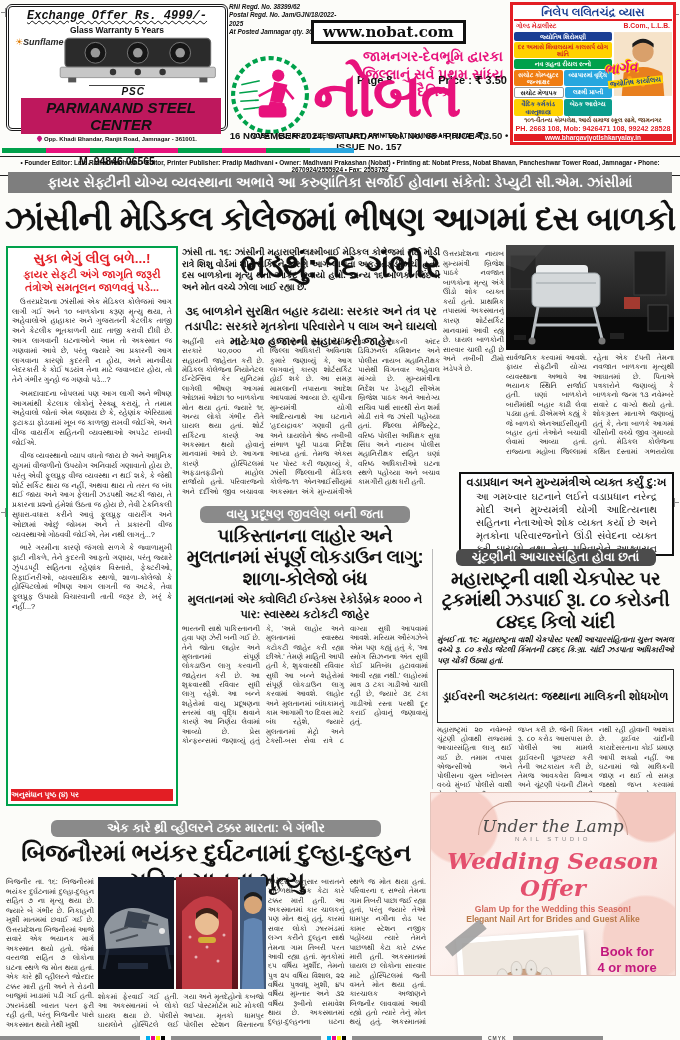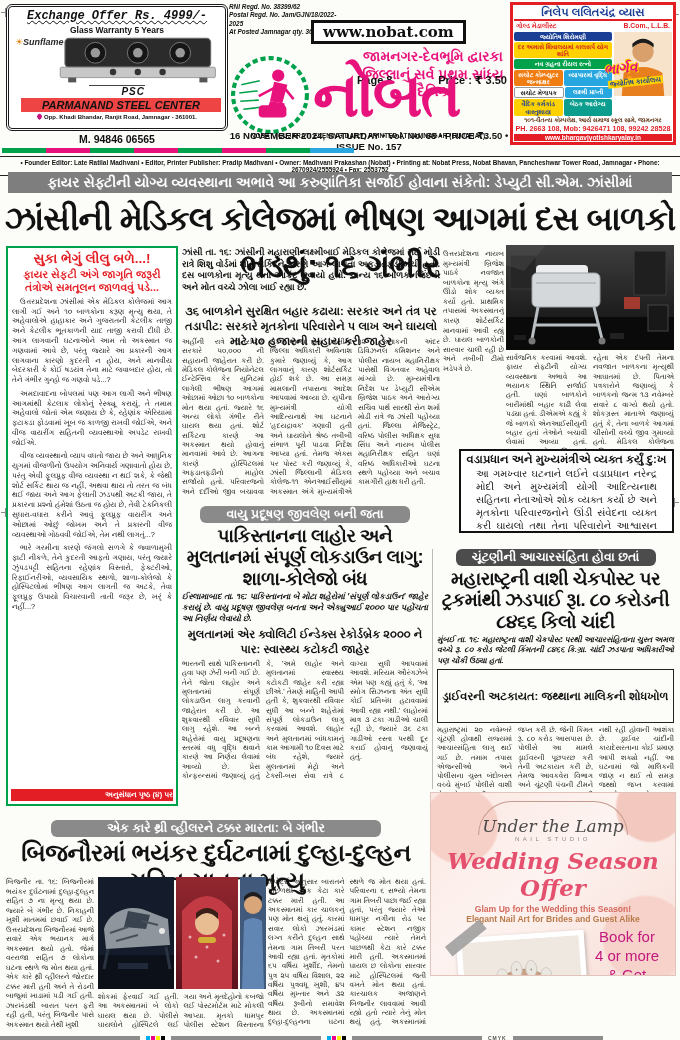--- a/index.html
+++ b/index.html
@@ -14,21 +14,21 @@
   
   .ad-steel{position:absolute;left:6px;top:4px;width:222px;height:127px;border:3px double #1a1a1a;
             border-radius:6px;padding:2px 4px;text-align:center;background:#fff;}
   .as-title{font-size:12px;font-weight:bold;font-style:italic;font-family:Liberation Mono, monospace;
             text-decoration:underline wavy 1px #111;padding-bottom:2px;}
   .as-war{font-size:8.5px;font-weight:bold;}
   .as-stove-row{position:relative;height:50px;}
   .as-brand{position:absolute;left:2px;top:2px;font-size:9px;font-weight:bold;color:#2a2a2a;font-style:italic;}
   .as-brand i{color:#e07b00;font-style:normal;}
   .as-psc{font-size:10px;font-weight:900;font-style:italic;letter-spacing:1px;border-top:1px solid #444;width:56px;margin:0 auto;text-align:right;}
-  .as-name{background:#ef4444;font-size:11px;font-weight:900;font-style:italic;margin-top:1px;padding:1px 0;margin-left:8px;}
+  .as-name{background:#be185d;font-size:15px;font-weight:900;font-style:italic;margin-top:1px;padding:1px 0;margin-left:8px;}
   .as-addr{font-size:6px;font-weight:bold;margin-top:2px;}
   .pin{display:inline-block;width:5px;height:5px;border-radius:50% 50% 50% 0;background:#c2187e;transform:rotate(-45deg);margin-right:2px;}
   .as-phone{font-size:10.5px;font-weight:900;margin-top:13px;}
 
   
   .center-head{position:absolute;left:229px;top:2px;width:280px;height:152px;}
   .rni{position:absolute;left:0;top:1px;width:118px;font-size:6.4px;font-style:italic;font-weight:bold;line-height:1.3;text-align:left;}
   .site-box{position:absolute;left:82px;top:18px;border:3px solid #111;padding:0 9px;font-weight:900;font-size:15px;font-family:"DejaVu Serif",serif;background:#fff;}
   .tagline{position:absolute;right:0;top:46px;width:152px;text-align:center;color:#e8127c;font-weight:bold;font-size:14px;line-height:1.25;}
   .pageprice{position:absolute;right:2px;top:72px;width:150px;display:flex;justify-content:space-between;font-weight:bold;font-size:11px;}
@@ -74,33 +74,33 @@
   .headline-main{position:absolute;left:0;top:195px;width:680px;text-align:center;font-size:33px;font-weight:900;
                  letter-spacing:-1px;line-height:47px;}
 
   
   .editorial{position:absolute;left:6px;top:246px;width:172px;height:560px;border:2.5px solid #00a14b;
              background:#fff;padding:3px 4px 16px 4px;overflow:hidden;}
   .ed-t1{color:#e31e24;font-weight:900;font-size:13.5px;text-align:center;}
   .ed-t2{color:#e31e24;font-weight:900;font-size:10.8px;text-align:center;line-height:1.2;margin:1px 0 3px;}
   .editorial p{font-size:7.4px;line-height:1.32;text-align:justify;margin:0 0 4px;text-indent:8px;}
   .ed-cont{position:absolute;left:3px;right:3px;bottom:3px;background:#e31e24;color:#fff;font-size:7.5px;
-           font-weight:bold;text-align:right;padding:1px 0;}
+           font-weight:bold;text-align:left;padding:1px 0;}
 
   
   .lead-para{position:absolute;left:182px;top:247px;width:258px;font-size:9px;font-weight:bold;
              text-align:justify;line-height:1.3;}
   .mid-col{position:absolute;left:443px;top:249px;width:61px;height:208px;font-size:7.2px;text-align:justify;line-height:1.33;overflow:hidden;}
   .photo-fire{position:absolute;left:506px;top:245px;width:168px;height:105px;}
   .subhead-main{position:absolute;left:182px;top:304px;width:258px;font-size:11.4px;font-weight:900;text-align:center;line-height:1.3;}
   .body-main{position:absolute;left:182px;top:337px;width:258px;height:167px;column-count:3;column-gap:6px;
              font-size:7.2px;text-align:justify;line-height:1.3;overflow:hidden;}
   .photo-sub{position:absolute;left:506px;top:353px;width:168px;height:104px;column-count:2;column-gap:6px;
              font-size:7.2px;text-align:justify;line-height:1.3;overflow:hidden;}
-  .pm-box{position:absolute;left:459px;top:449px;width:215px;height:84px;border:2px solid #111;background:#fff;padding:2px 4px;overflow:hidden;}
+  .pm-box{position:absolute;left:459px;top:472px;width:215px;height:84px;border:2px solid #111;background:#fff;padding:2px 4px;overflow:hidden;}
   .pm-box h4{margin:0;font-size:11.5px;font-weight:900;text-align:center;}
   .pm-box p{margin:1px 11px 0;font-size:10px;text-align:justify;line-height:1.3;}
 
   
   .story{position:absolute;}
   .kick{display:block;margin:0 auto;background:#8a8a8a;color:#fff;font-weight:900;font-size:12.5px;
         text-align:center;height:17px;line-height:17px;border-radius:6px;}
   .kick.dark{background:#4c4c4c;}
   .story h2{margin:2px 0 0;font-size:18.5px;font-weight:900;text-align:center;line-height:1.16;letter-spacing:-.5px;}
   .slead{font-size:8.2px;font-weight:bold;font-style:italic;text-align:justify;line-height:1.3;margin-top:3px;}
@@ -138,21 +138,21 @@
   .nl-mid{position:relative;height:112px;margin-top:4px;text-align:left;}
   .polaroid{position:absolute;left:28px;top:6px;width:128px;height:96px;background:#fff;padding:5px;
             transform:rotate(-4deg);box-shadow:1px 2px 4px rgba(0,0,0,.25);}
   .tape{position:absolute;left:-12px;top:-6px;width:44px;height:12px;background:#9a9a9a;opacity:.85;transform:rotate(-35deg);}
   .nl-badge{position:absolute;left:2px;top:66px;width:56px;height:56px;border-radius:50%;background:#e8436f;
             color:#fff;display:flex;flex-direction:column;justify-content:center;align-items:center;
             box-shadow:0 0 0 3px #e8436f,0 0 0 4px #f6b9c6;transform:rotate(-8deg);}
   .nl-badge b{font-size:15px;line-height:1;}
   .nl-badge span{font-size:11px;line-height:1;}
   .nl-right{position:absolute;right:6px;top:0;width:84px;text-align:center;}
-  .nl-book{font-size:15px;font-weight:400;color:#c2187e;line-height:1.25;}
+  .nl-book{font-size:13px;font-weight:700;color:#c2187e;line-height:1.25;margin-top:16px;}
   .nl-pill{display:inline-block;background:#e8436f;color:#fff;font-weight:900;font-size:10.5px;padding:1px 5px;margin-top:2px;}
   .nl-offerfor{font-size:9px;font-weight:900;color:#8a4b2a;margin-top:3px;}
   .nl-date{color:#c2187e;font-weight:900;font-size:7px;text-align:left;display:inline-block;line-height:1.15;}
   .nl-15{font-size:25px;font-weight:900;color:#e8436f;vertical-align:middle;line-height:.9;}
   .nl-phone{font-size:14px;font-weight:900;color:#a4612a;margin-top:4px;}
   .nl-phone i{display:inline-block;width:10px;height:10px;border:2px solid #e8436f;border-radius:50%;margin-right:3px;vertical-align:-1px;}
 
   .print-strip{position:absolute;left:0;top:1036px;width:680px;height:4px;display:flex;align-items:center;gap:6px;}
   .pb{height:4px;background:#8c8c8c;}
   .dots{display:flex;gap:1px;}
@@ -342,21 +342,20 @@
   <div class="photo-sub">સાર્વજનિક કરવામાં આવશે. ફાયર સેફ્ટીની યોગ્ય વ્યવસ્થાના અભાવે આ ભયાનક સ્થિતિ સર્જાઈ હતી. ઘણાં બાળકોને બારીમાંથી બહાર કાઢી લેવા પડ્યા હતાં. ડીએમએ કહ્યું કે જે બાળકો એનઆઈસીયુની બહાર હતાં તેઓને બચાવી લેવામાં આવ્યા હતાં. રાજ્યના મહોબા જિલ્લામાં રહેતા એક દંપતી તેમના નવજાત બાળકના મૃત્યુથી આઘાતમાં છે. પિતાએ પત્રકારોને જણાવ્યું કે બાળકનો જન્મ ૧૩ નવેમ્બરે સવારે ૮ વાગ્યે થયો હતો. શોકગ્રસ્ત માતાએ જણાવ્યું હતું કે, તેના બાળકે આગમાં ચીસોની વચ્ચે જીવ ગુમાવ્યો હતો. મેડિકલ કોલેજના કથિત દસ્તામાં ગભરાયેલા દર્દીઓ અને તેમના એટેન્ડન્ટ્સ બહાર દોડી આવતા હોસ્પિટલમાં ભાગદોડ મચી હતી. જ્યારે કેટલાક પોલીસકર્મીઓ બચાવ અને રાહત પગલાંમાં મદદ કરી રહ્યા હતાં.</div>
 
   <div class="pm-box">
     <h4>વડાપ્રધાન અને મુખ્યમંત્રીએ વ્યક્ત કર્યું દુ:ખ</h4>
     <p>આ ગમખ્વાર ઘટનાને લઈને વડાપ્રધાન નરેન્દ્ર મોદી અને મુખ્યમંત્રી યોગી આદિત્યનાથ સહિતના નેતાઓએ શોક વ્યક્ત કર્યો છે અને મૃતકોના પરિવારજનોને ઊંડી સંવેદના વ્યક્ત કરી ઘાયલો તથા તેના પરિવારોને આશ્વાસન આપ્યું છે.</p>
   </div>
 
   <div class="story pak">
     <span class="kick" style="width:210px">વાયુ પ્રદૂષણ જીવલેણ બની જતા</span>
     <h2>પાકિસ્તાનના લાહોર અને મુલતાનમાં સંપૂર્ણ લોકડાઉન લાગુ: શાળા-કોલેજો બંધ</h2>
-    <div class="slead">ઈસ્લામાબાદ તા. ૧૬: પાકિસ્તાનના બે મોટા શહેરોમાં 'સંપૂર્ણ લોકડાઉન' જાહેર કરાયું છે. વાયુ પ્રદૂષણ જીવલેણ બનતા અને એક્યુઆઈ ૨૦૦૦ પાર પહોંચતા આ નિર્ણય લેવાયો છે.</div>
     <div class="ssub">મુલતાનમાં એર ક્વોલિટી ઈન્ડેક્સ રેકોર્ડબ્રેક ૨૦૦૦ ને પાર: સ્વાસ્થ્ય કટોકટી જાહેર</div>
     <div class="sbody">ભારતની સાથે પાકિસ્તાનની હવા પણ ઝેરી બની ગઈ છે. તેને જોતા લાહોર અને મુલતાનમાં સંપૂર્ણ લોકડાઉન લાગુ કરવાની જાહેરાત કરી છે. આ શુક્રવારથી રવિવાર સુધી લાગુ રહેશે. આ બન્ને શહેરોમાં વાયુ પ્રદૂષણના સ્તરમાં વધુ વૃદ્ધિ થવાને કારણે આ નિર્ણય લેવામાં આવ્યો છે. પ્રેસ કોન્ફરન્સમાં જણાવ્યું હતું કે, 'અમે લાહોર અને મુલતાનમાં સ્વાસ્થ્ય કટોકટી જાહેર કરી રહ્યા છીએ.' તેમણે માહિતી આપી હતી કે, શુક્રવારથી રવિવાર સુધી આ બન્ને શહેરોમાં સંપૂર્ણ લોકડાઉન લાગુ કરવામાં આવશે. લાહોર અને મુલતાનમાં બાંધકામનું કામ આગામી ૧૦ દિવસ માટે બંધ રહેશે, જ્યારે મુલતાનમાં મેટ્રો અને ટેક્સી-બસ સેવા રાત્રે ૮ વાગ્યા સુધી આપવામાં આવશે. મરિયમ ઔરંગઝેબે એમ પણ કહ્યું હતું કે, 'આ સ્મોગ સિઝનના અંત સુધી કોઈ પ્રતિબંધ હટાવવામાં આવી રહ્યા નથી.' લાહોરમાં માત્ર ૩ ટકા ગાડીઓ ચાલી રહી છે, જ્યારે ૩૬ ટકા ગાડીઓ રસ્તા પરથી દૂર કરાઈ હોવાનું જણાવાયું હતું.</div>
   </div>
 
   <div class="story silver">
     <span class="kick dark" style="width:200px">ચૂંટણીની આચારસંહિતા હોવા છતાં</span>
     <h2>મહારાષ્ટ્રની વાશી ચેકપોસ્ટ પર ટ્રકમાંથી ઝડપાઈ રૂા. ૮૦ કરોડની ૮૪૬૬ કિલો ચાંદી</h2>
     <div class="slead" style="font-size:7.8px">મુંબઈ તા. ૧૬: મહારાષ્ટ્રના વાશી ચેકપોસ્ટ પરથી આચારસંહિતાના ચુસ્ત અમલ વચ્ચે રૂ. ૮૦ કરોડ જેટલી કિંમતની ૮૪૬૬ કિ.ગ્રા. ચાંદી ઝડપાતા અધિકારીઓ પણ ચોંકી ઉઠ્યા હતાં.</div>
     <div class="ssub boxed">ડ્રાઈવરની અટકાયત: જથ્થાના માલિકની શોધખોળ</div>
     <div class="sbody">મહારાષ્ટ્રમાં ૨૦ નવેમ્બરે ચૂંટણી હોવાથી રાજ્યમાં આચારસંહિતા લાગુ થઈ ગઈ છે. તમામ તપાસ એજન્સીઓ અને પોલીસના ચુસ્ત બંદોબસ્ત વચ્ચે મુંબઈ પોલીસે વાશી ચેક પોસ્ટ પરથી લગભગ ૮૦ કરોડની કિંમતની ચાંદી જપ્ત કરી છે. મીડિયા સૂત્રો અનુસાર માનખુર્દ પોલીસે વાશી ચેક પોસ્ટ પર નાકામાંથી દસ્તાવેજ વગરની ૮૪૬૬ કિ.ગ્રા. ચાંદી જપ્ત કરી છે. જેની કિંમત રૂ. ૮૦ કરોડ આસપાસ છે. પોલીસે આ મામલે ડ્રાઈવરની પૂછપરછ કરી તેની અટકાયત કરી છે, તેમજ આવકવેરા વિભાગ અને ચૂંટણી પંચની ટીમને પણ આ મામલાની જાણકારી આપતા અધિકારીઓ ચાંદીના માલિકની શોધ કરી રહ્યા છે. પોલીસે જણાવ્યા પ્રમાણે પ્રારંભિક ધોરણે ચાંદીની હેરફેર ગેરકાયદે નથી રહી હોવાની આશંકા છે. ડ્રાઈવર ચાંદીની કાયદેસરતાના કોઈ પ્રમાણ આપી શક્યો નહીં. આ ઘટનામાં જો માલિકની જાણ ન થઈ તો સમગ્ર જથ્થો જપ્ત કરવામાં આવશે. આ પહેલા પણ ગત રવિવારે મુંબઈ પોલીસે વિખરોલી વિસ્તારમાં એક વાનમાંથી ચાંદીની લગડી જપ્ત કરી હતી. આ લગડી મુલુંદના વેરહાઉસમાં મુકવા માટે લઈ જવામાં આવી રહી હતી, પરંતુ મહારાષ્ટ્રમાં ચૂંટણીના લીધે લાગેલી આચારસંહિતાના ભાગરૂપે આ જથ્થાની અટકાયત કરાઈ હતી. નાસિકની પોલીસે આચારસંહિતા ભંગ બદલ લગભગ ૧૦૦૦૦ થી વધુ લોકો વિરુદ્ધ કાર્યવાહી કરી રહી હોવાનું જણાવ્યું હતું. જેમાં દારૂ, રૂ. ૪૬ કરોડનું સોનું, રોકડ વગેરે જપ્ત કરવામાં આવ્યા છે.</div>

